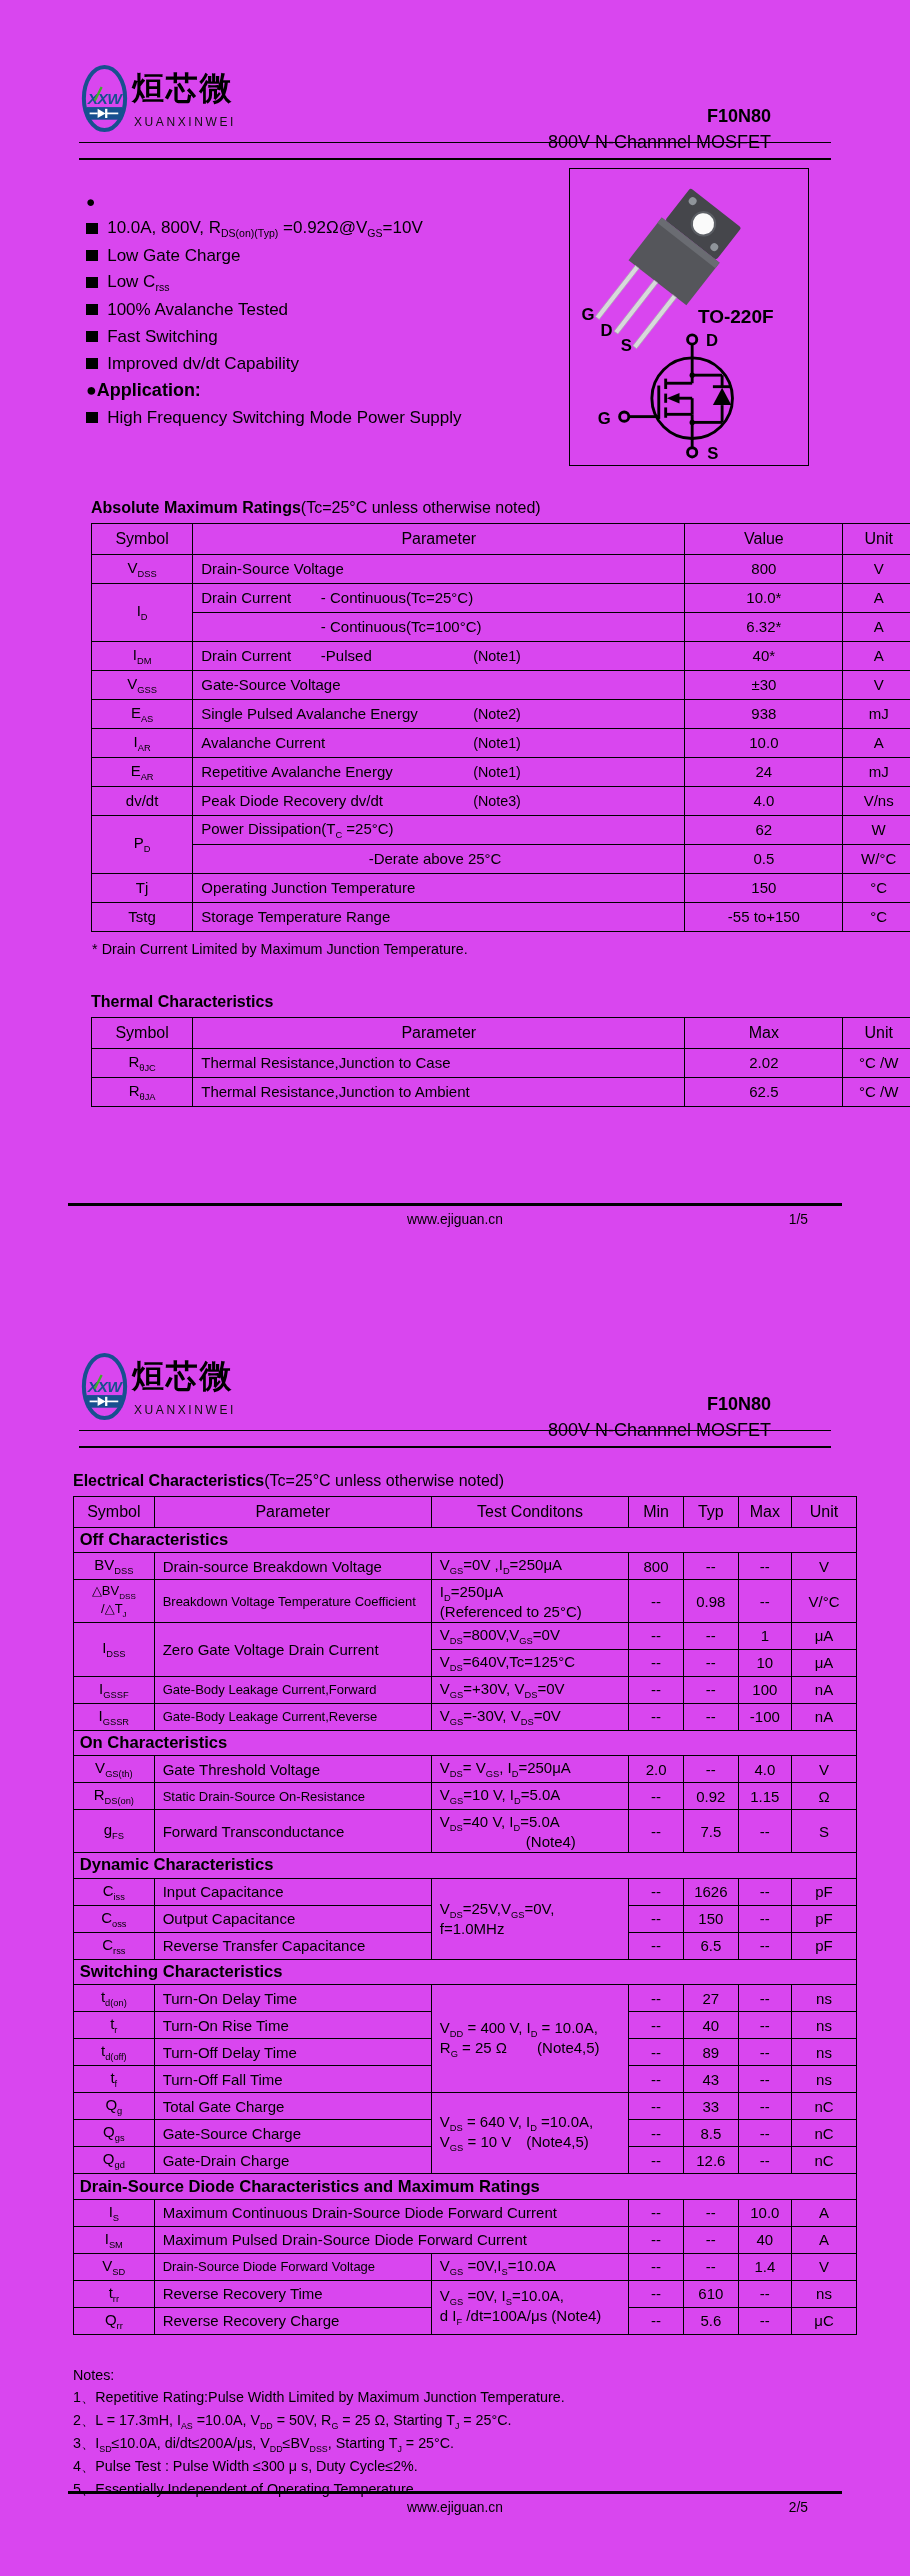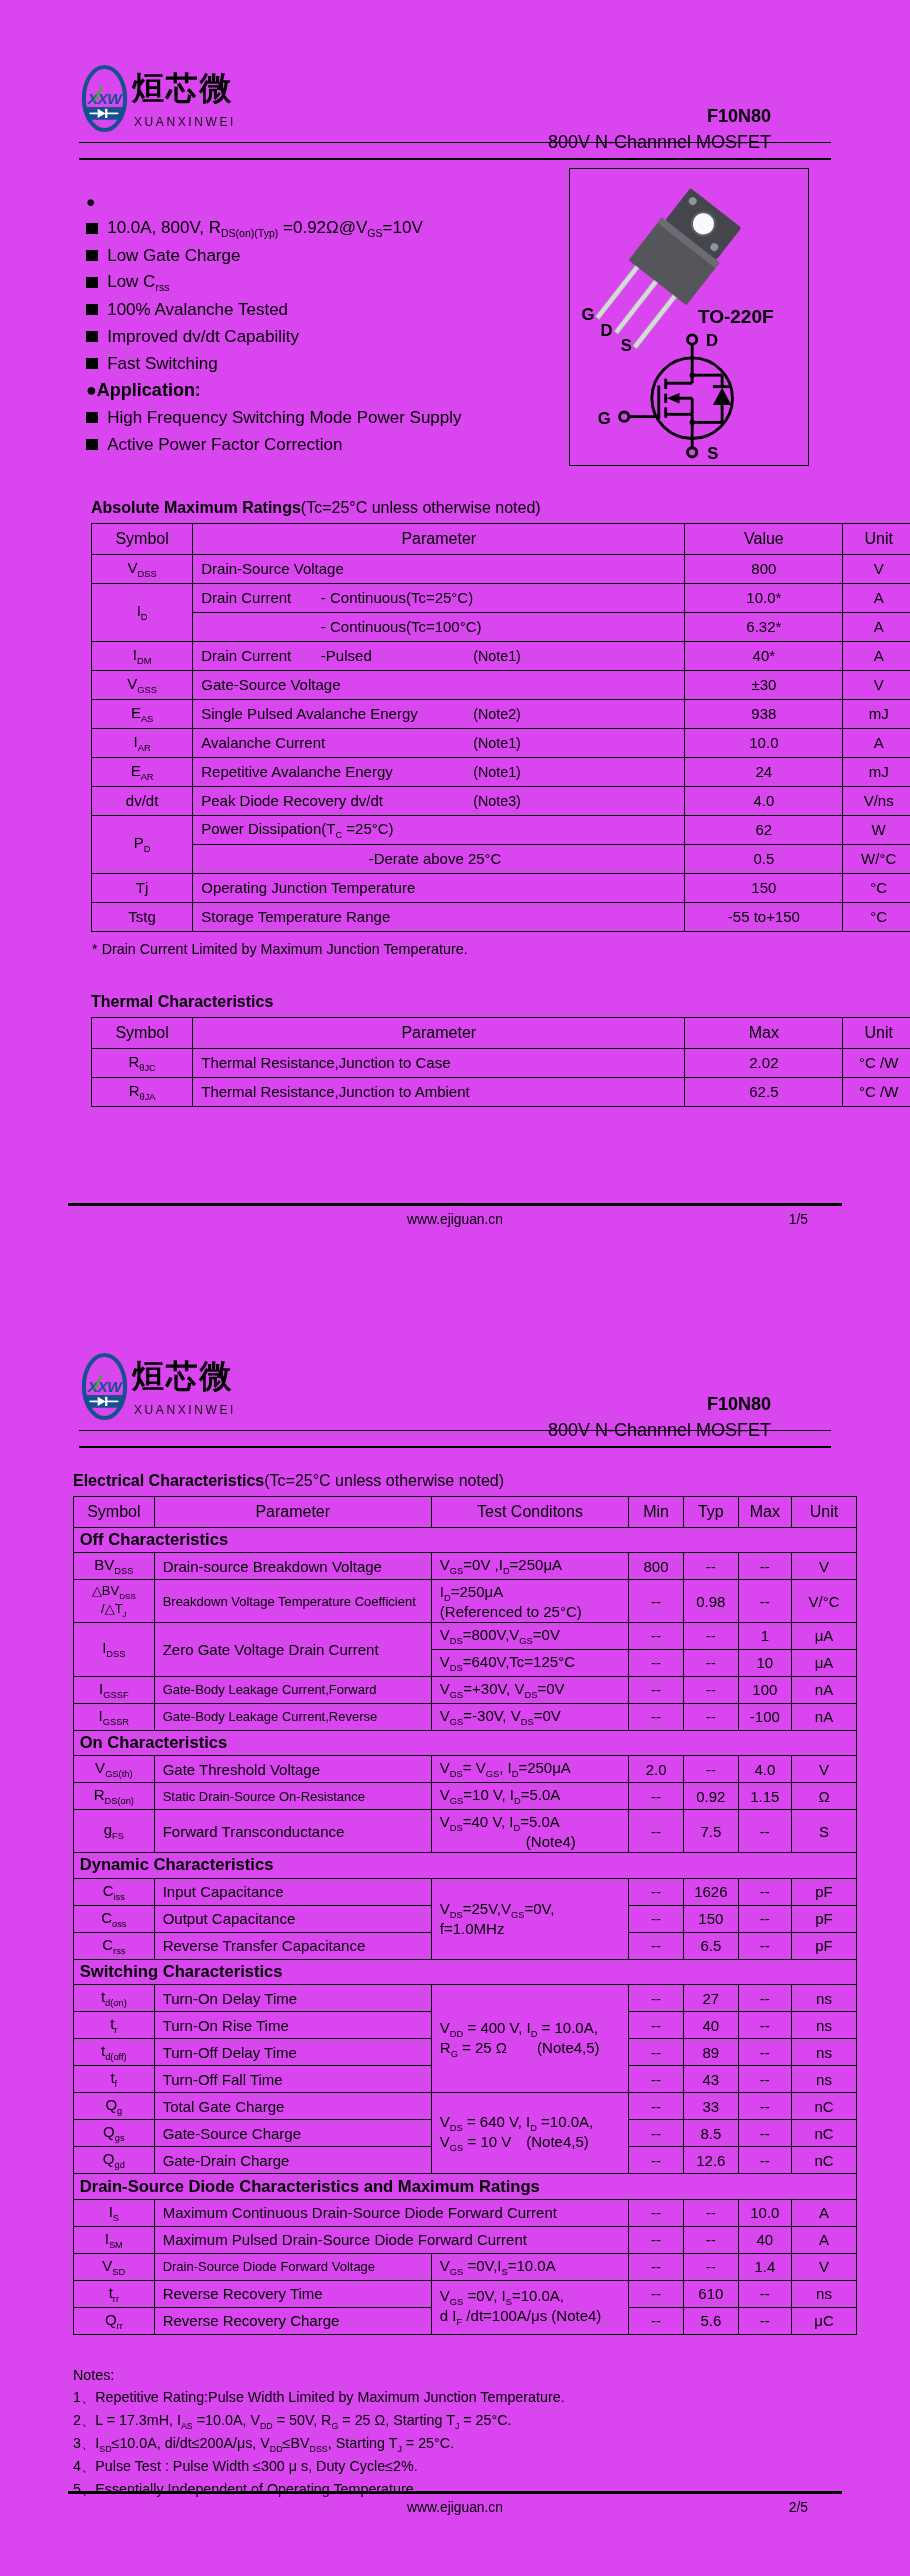--- a/index.html
+++ b/index.html
@@ -110,38 +110,34 @@
         <div class="feat-line">
           <span class="sq"></span>
           <span class="txt">Low C<sub>rss</sub></span>
         </div>
         <div class="feat-line">
           <span class="sq"></span>
           <span class="txt">100% Avalanche Tested</span>
         </div>
         <div class="feat-line">
           <span class="sq"></span>
-          <span class="txt">Improved dv/dt Capability</span>
+          <span class="txt">Fast Switching</span>
         </div>
         <div class="feat-line">
           <span class="sq"></span>
-          <span class="txt">Fast Switching</span>
+          <span class="txt">Improved dv/dt Capability</span>
         </div>
       </div>
     <div class="feat-line app-label">
         <span>●Application:</span>
       </div>
     <div>
         <div class="feat-line">
           <span class="sq"></span>
           <span class="txt">High Frequency Switching Mode Power Supply</span>
-        </div>
-        <div class="feat-line">
-          <span class="sq"></span>
-          <span class="txt">Active Power Factor Correction</span>
         </div>
       </div>
   </div>
 
   <div class="pkg-panel">
     <svg viewBox="0 0 413 514">
 
       <g transform="translate(15,35) scale(0.75) rotate(38 250 130)">
         <rect x="175" y="20" width="150" height="95" rx="6" fill="#45464b"></rect>
         <circle cx="250" cy="67" r="27" fill="#fafafa" stroke="#5b5e64" stroke-width="5"></circle>

